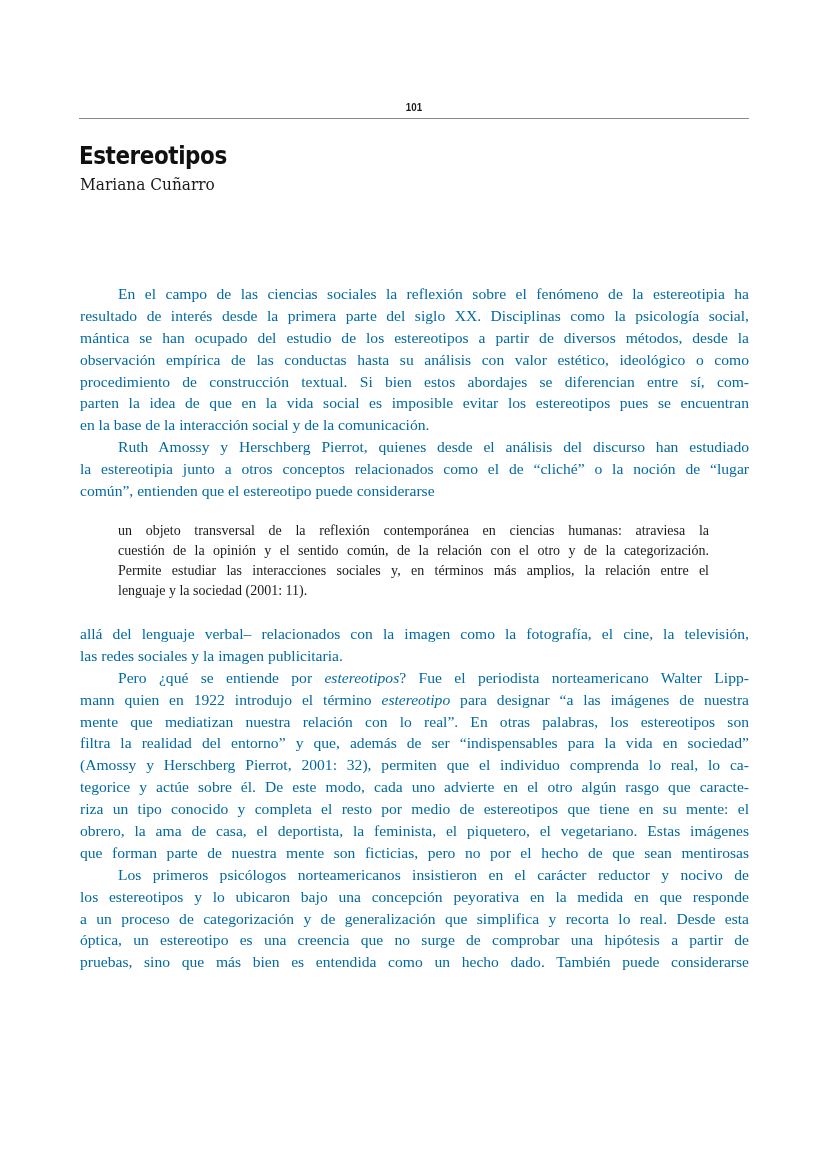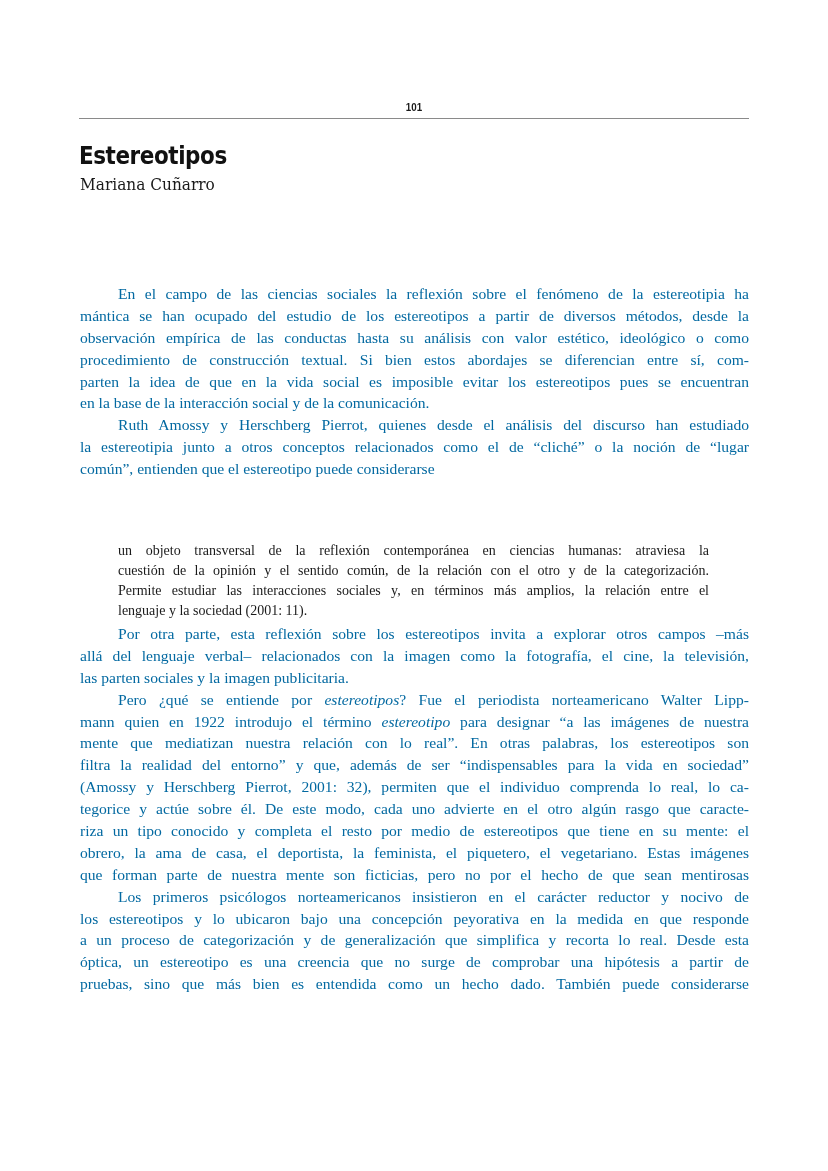--- a/index.html
+++ b/index.html
@@ -46,45 +46,45 @@
 
   <div class="page-number">101</div>
   <div class="rule"></div>
 
   <div class="title">Estereotipos</div>
   <div class="author">Mariana Cuñarro</div>
 
   <div class="body" style="top:283px;">
     <div>
       <span class="line indent">En el campo de las ciencias sociales la reflexión sobre el fenómeno de la estereotipia ha</span>
+      <span class="line">resultado de interés desde la primera parte del siglo XX. Disciplinas como la psicología social,</span>
       <span class="line">mántica se han ocupado del estudio de los estereotipos a partir de diversos métodos, desde la</span>
       <span class="line">observación empírica de las conductas hasta su análisis con valor estético, ideológico o como</span>
       <span class="line">procedimiento de construcción textual. Si bien estos abordajes se diferencian entre sí, com-</span>
       <span class="line">parten la idea de que en la vida social es imposible evitar los estereotipos pues se encuentran</span>
       <span class="line last">en la base de la interacción social y de la comunicación.</span>
     </div>
     <div>
       <span class="line indent">Ruth Amossy y Herschberg Pierrot, quienes desde el análisis del discurso han estudiado</span>
       <span class="line">la estereotipia junto a otros conceptos relacionados como el de “cliché” o la noción de “lugar</span>
       <span class="line last">común”, entienden que el estereotipo puede considerarse</span>
     </div>
   </div>
 
-  <div class="quote" style="top:521px;margin-top:20px;">
+  <div class="quote" style="top:521px;">
     <span class="qline">un objeto transversal de la reflexión contemporánea en ciencias humanas: atraviesa la</span>
     <span class="qline">cuestión de la opinión y el sentido común, de la relación con el otro y de la categorización.</span>
     <span class="qline">Permite estudiar las interacciones sociales y, en términos más amplios, la relación entre el</span>
     <span class="qline last">lenguaje y la sociedad (2001: 11).</span>
   </div>
 
   <div class="body" style="top:623px;">
     <div>
-      <span class="line indent">Por otra parte, esta reflexión sobre los estereotipos invita a explorar otros campos –más</span>
       <span class="line">allá del lenguaje verbal– relacionados con la imagen como la fotografía, el cine, la televisión,</span>
-      <span class="line last">las parten sociales y la imagen publicitaria.</span>
+      <span class="line last">las redes sociales y la imagen publicitaria.</span>
     </div>
     <div>
       <span class="line indent"><span>Pero ¿qué se entiende por </span><em>estereotipos</em><span>? Fue el periodista norteamericano Walter Lipp-</span></span>
       <span class="line"><span>mann quien en 1922 introdujo el término </span><em>estereotipo</em><span> para designar “a las imágenes de nuestra</span></span>
       <span class="line">mente que mediatizan nuestra relación con lo real”. En otras palabras, los estereotipos son</span>
       <span class="line">filtra la realidad del entorno” y que, además de ser “indispensables para la vida en sociedad”</span>
       <span class="line">(Amossy y Herschberg Pierrot, 2001: 32), permiten que el individuo comprenda lo real, lo ca-</span>
       <span class="line">tegorice y actúe sobre él. De este modo, cada uno advierte en el otro algún rasgo que caracte-</span>
       <span class="line">riza un tipo conocido y completa el resto por medio de estereotipos que tiene en su mente: el</span>
       <span class="line">obrero, la ama de casa, el deportista, la feminista, el piquetero, el vegetariano. Estas imágenes</span>

